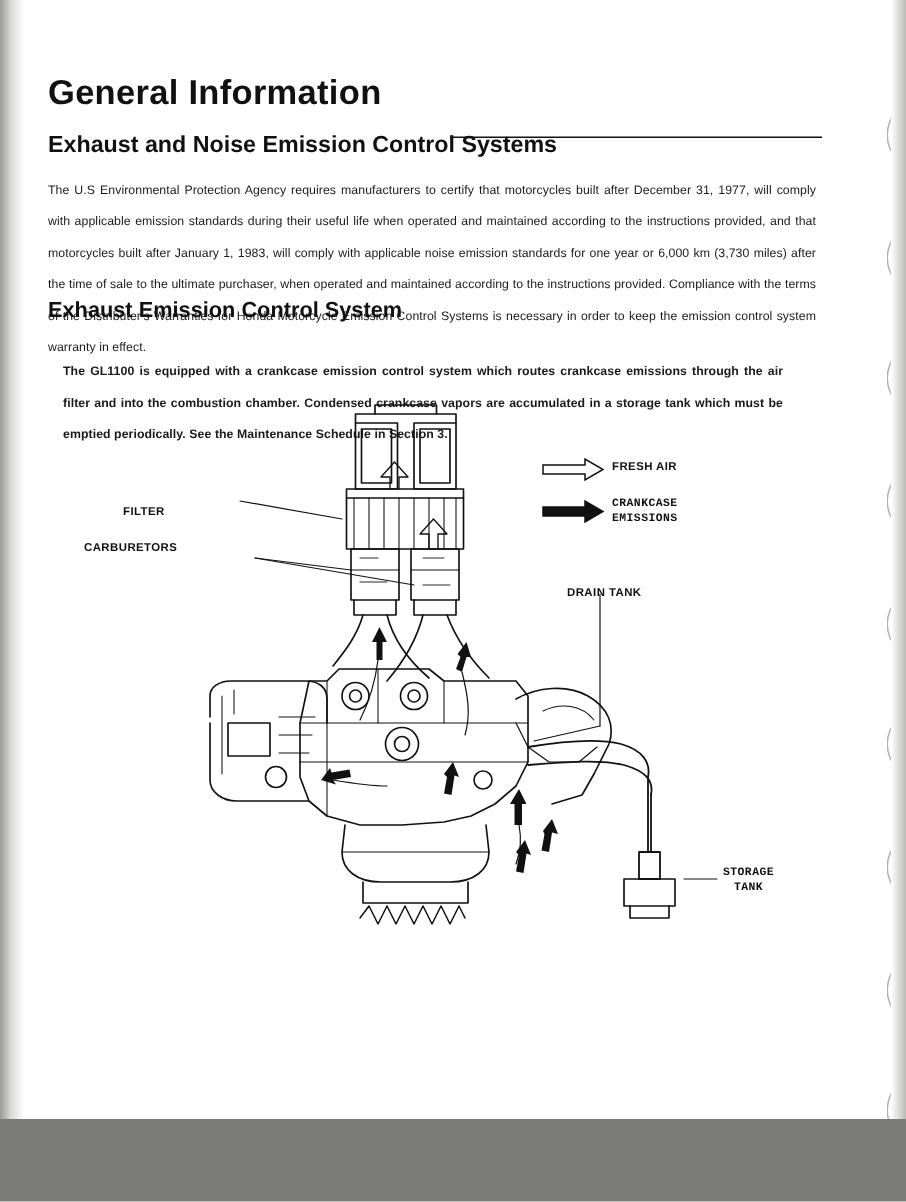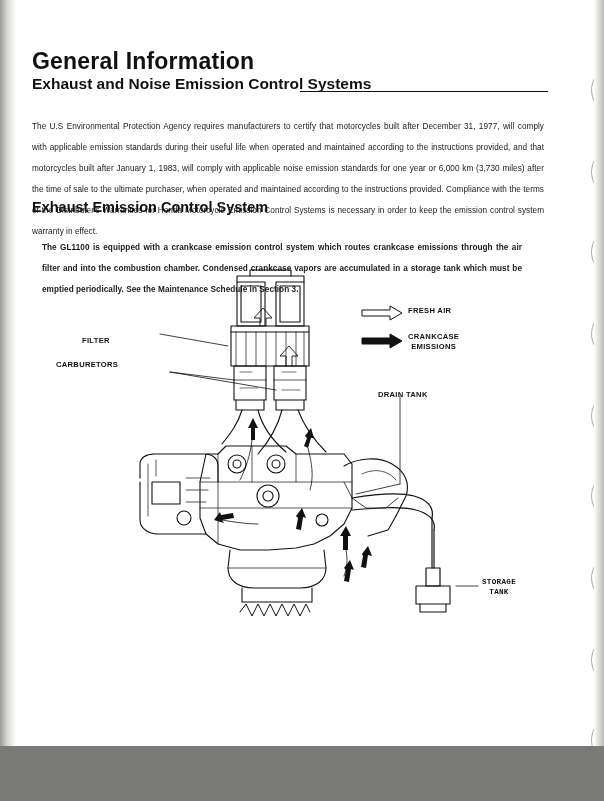--- a/index.html
+++ b/index.html
@@ -57,21 +57,21 @@
     left: 32px;
     top: 48px;
     margin: 0;
     font-size: 23px;
     font-weight: bold;
     letter-spacing: 0.2px;
   }
   h2.section-title {
     position: absolute;
     left: 32px;
-    top: 75px;
+    top: 88px;
     margin: 0;
     font-size: 15.5px;
     font-weight: bold;
     background: #fff;
     padding-right: 6px;
   }
   .rule-thin {
     position: absolute;
     left: 300px;
     top: 91px;
@@ -258,21 +258,21 @@
 
         <g>
           <path d="M262 42 L290 42 L290 38 L302 45 L290 52 L290 48 L262 48 Z" fill="none" stroke="#111" stroke-width="1"></path>
           <path d="M262 70 L290 70 L290 66 L302 73 L290 80 L290 76 L262 76 Z" fill="#111" stroke="#111" stroke-width="1"></path>
         </g>
       </svg>
 
       <span class="fig-label" style="left:-18px; top:68px;">FILTER</span>
       <span class="fig-label" style="left:-44px; top:92px;">CARBURETORS</span>
       <span class="fig-label" style="left:308px; top:38px;">FRESH AIR</span>
-      <span class="fig-label" style="left:308px; top:64px;">CRANKCASE
+      <span class="fig-label" style="left:308px; top:64px;font-family:Liberation Mono, monospace;">CRANKCASE
 EMISSIONS</span>
       <span class="fig-label" style="left:278px; top:122px;">DRAIN TANK</span>
       <span class="fig-label" style="left:382px; top:310px;font-family:Liberation Mono, monospace;">STORAGE
 TANK</span>
     </div>
 
     <div class="page-number">1-4</div>
   </div>
 </div>
 

